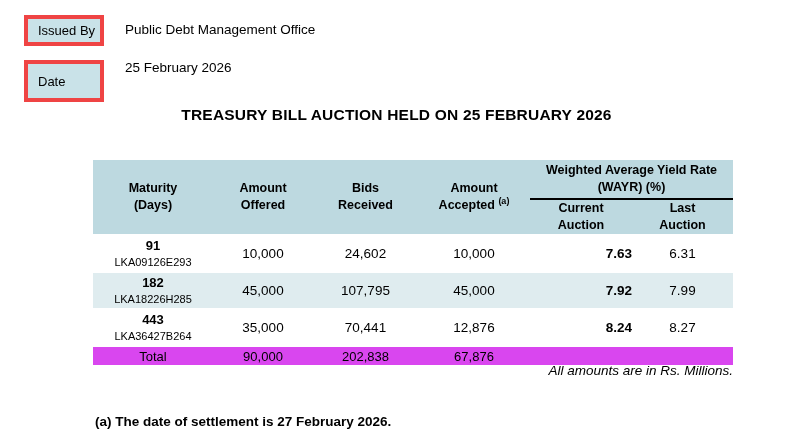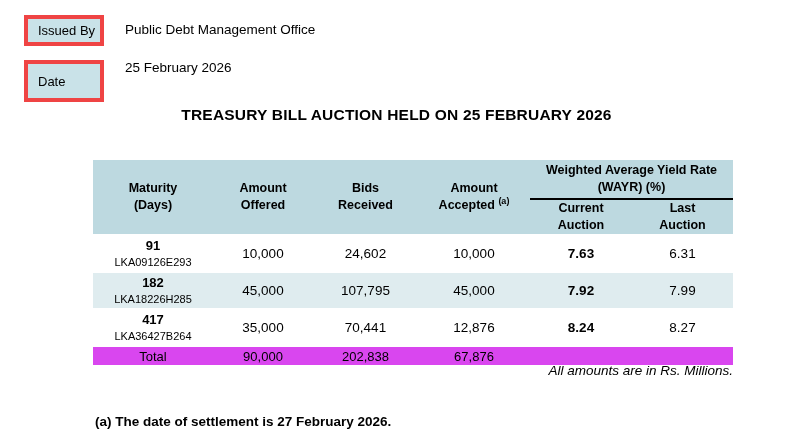--- a/index.html
+++ b/index.html
@@ -75,21 +75,21 @@
     border-top: 2px solid #ffffff;
     text-align: center;
     vertical-align: middle;
     font-size: 13.5px;
     line-height: 17px;
   }
   tbody tr.data-row { height: 37px; }
   tbody tr.alt td { background: #dfecef; }
   .days { font-weight: bold; font-size: 13px; }
   .isin { font-size: 11px; }
-  td.cur { font-weight: bold; }
+  td.cur { font-weight: bold; text-align: right; }
   tr.total-row { height: 19px; }
   tr.total-row td {
     background: #d946ef;
     font-weight: normal;
     font-size: 13px;
   }
 
   sup.fn {
     font-size: 9px;
     vertical-align: super;
@@ -191,21 +191,21 @@
           <div class="isin">LKA18226H285</div>
         </td>
         <td>45,000</td>
         <td>107,795</td>
         <td>45,000</td>
         <td class="cur">7.92</td>
         <td>7.99</td>
       </tr>
       <tr class="data-row">
         <td>
-          <div class="days">417</div>
+          <div class="days">443</div>
           <div class="isin">LKA36427B264</div>
         </td>
         <td>35,000</td>
         <td>70,441</td>
         <td>12,876</td>
         <td class="cur">8.24</td>
         <td>8.27</td>
       </tr>
       <tr class="total-row">
         <td>Total</td>

